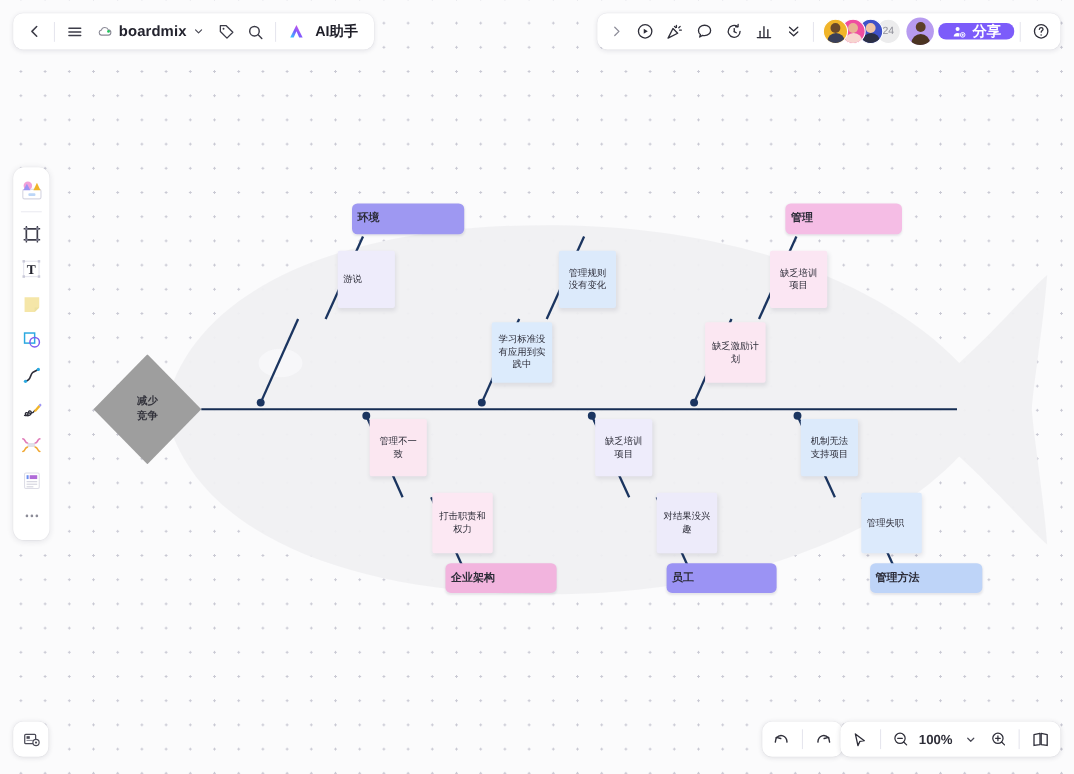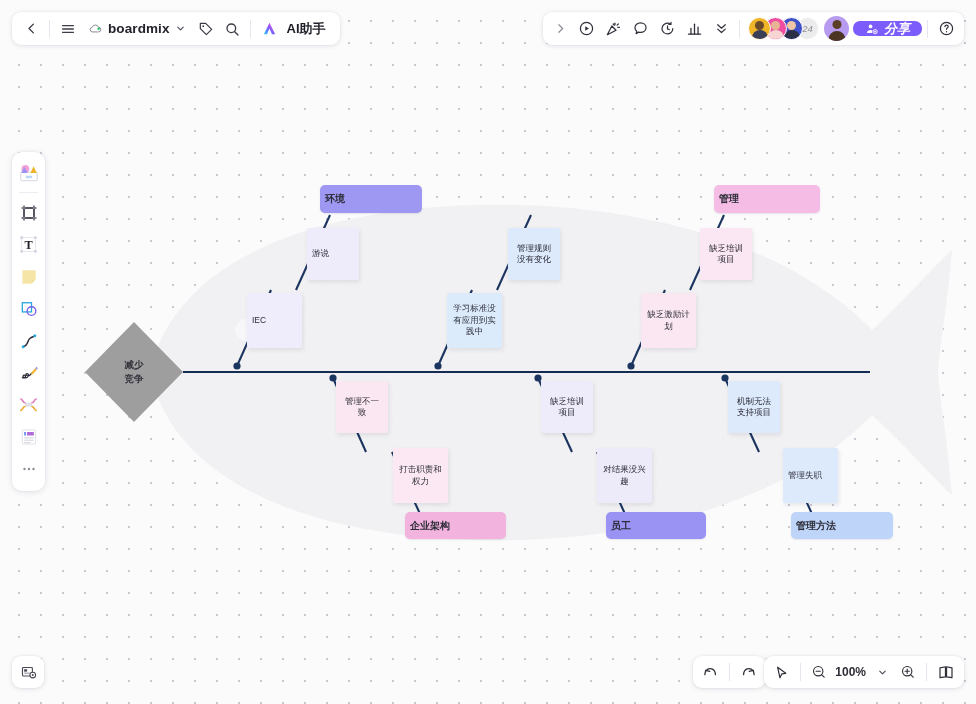--- a/index.html
+++ b/index.html
@@ -23,21 +23,21 @@
   #fishlayer { position: absolute; inset: 0; }
 
   
   .bar {
     position: absolute; top: 12px; height: 33px;
     background: #ffffff; border-radius: 9px;
     box-shadow: 0 1px 5px rgba(30,30,60,.11), 0 0 0 .5px rgba(30,30,60,.04);
     display: flex; align-items: center;
   }
   #bar-left { left: 12px; padding: 0 6px; }
-  #bar-right { right: 12px; padding: 0 4px; font-style: italic; }
+  #bar-right { right: 12px; padding: 0 4px; }
 
   .tb {
     height: 26px; min-width: 26px; padding: 0 5px;
     display: flex; align-items: center; justify-content: center;
     border-radius: 6px; cursor: pointer; color: #3c3c48;
   }
   .divider { width: 1px; height: 18px; background: #e6e6ee; margin: 0 5px; flex: 0 0 auto; }
 
   .brand { display: flex; align-items: center; gap: 5px; padding: 0 7px; height: 26px;
            border-radius: 6px; cursor: pointer; }
@@ -175,23 +175,20 @@
     <div class="node cat" style="left:320px; top:185px; width:102px; height:28px; background:#9e98f2;">
       <span>环境</span>
     </div>
     <div class="node cat" style="left:714px; top:185px; width:106px; height:28px; background:#f5bde5;">
       <span>管理</span>
     </div>
 
     <div class="node card" style="left:307px; top:228px; width:52px; height:52px; background:#eeecfb;">
       <span>游说</span>
     </div>
-    <div class="node card" style="left:247px; top:293px; width:55px; height:55px; background:#efedfc;">
-      <span>IEC</span>
-    </div>
 
     <div class="node card" style="left:508px; top:228px; width:52px; height:52px; background:#dceafb;">
       <span>管理规则没有变化</span>
     </div>
     <div class="node card" style="left:447px; top:293px; width:55px; height:55px; background:#dcebfc;">
       <span>学习标准没有应用到实践中</span>
     </div>
 
     <div class="node card" style="left:700px; top:228px; width:52px; height:52px; background:#fbe6f3;">
       <span>缺乏培训项目</span>

